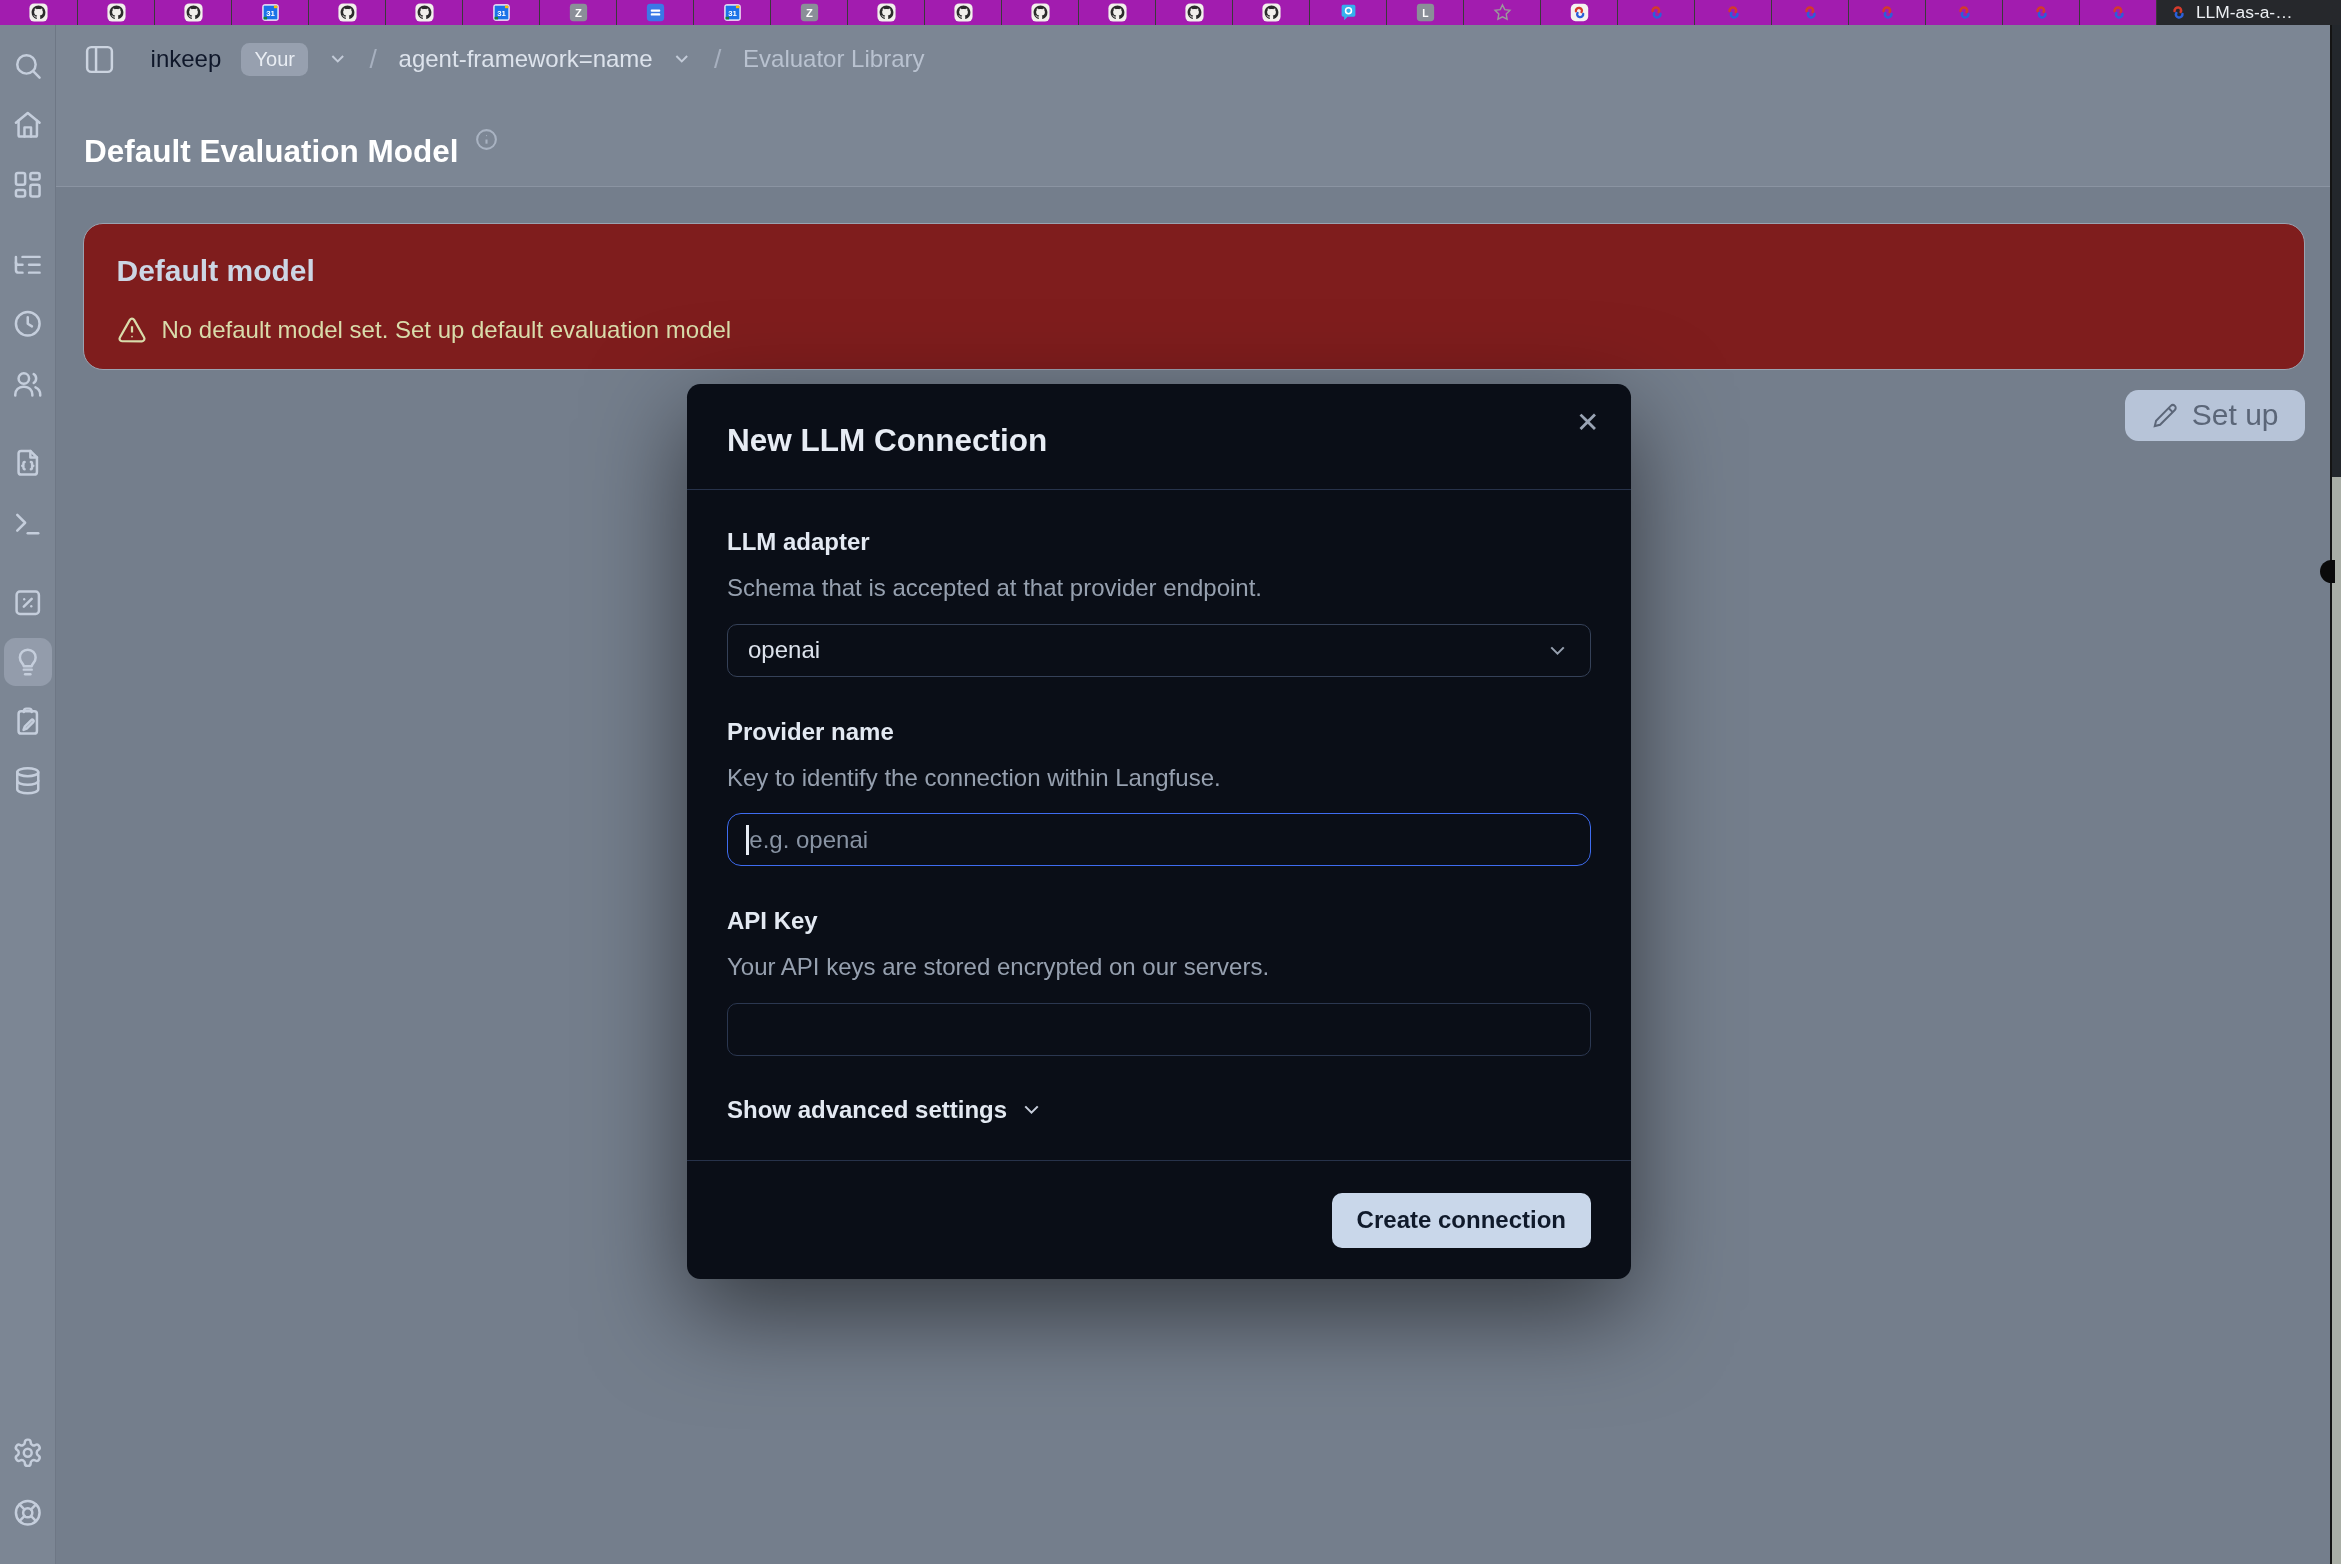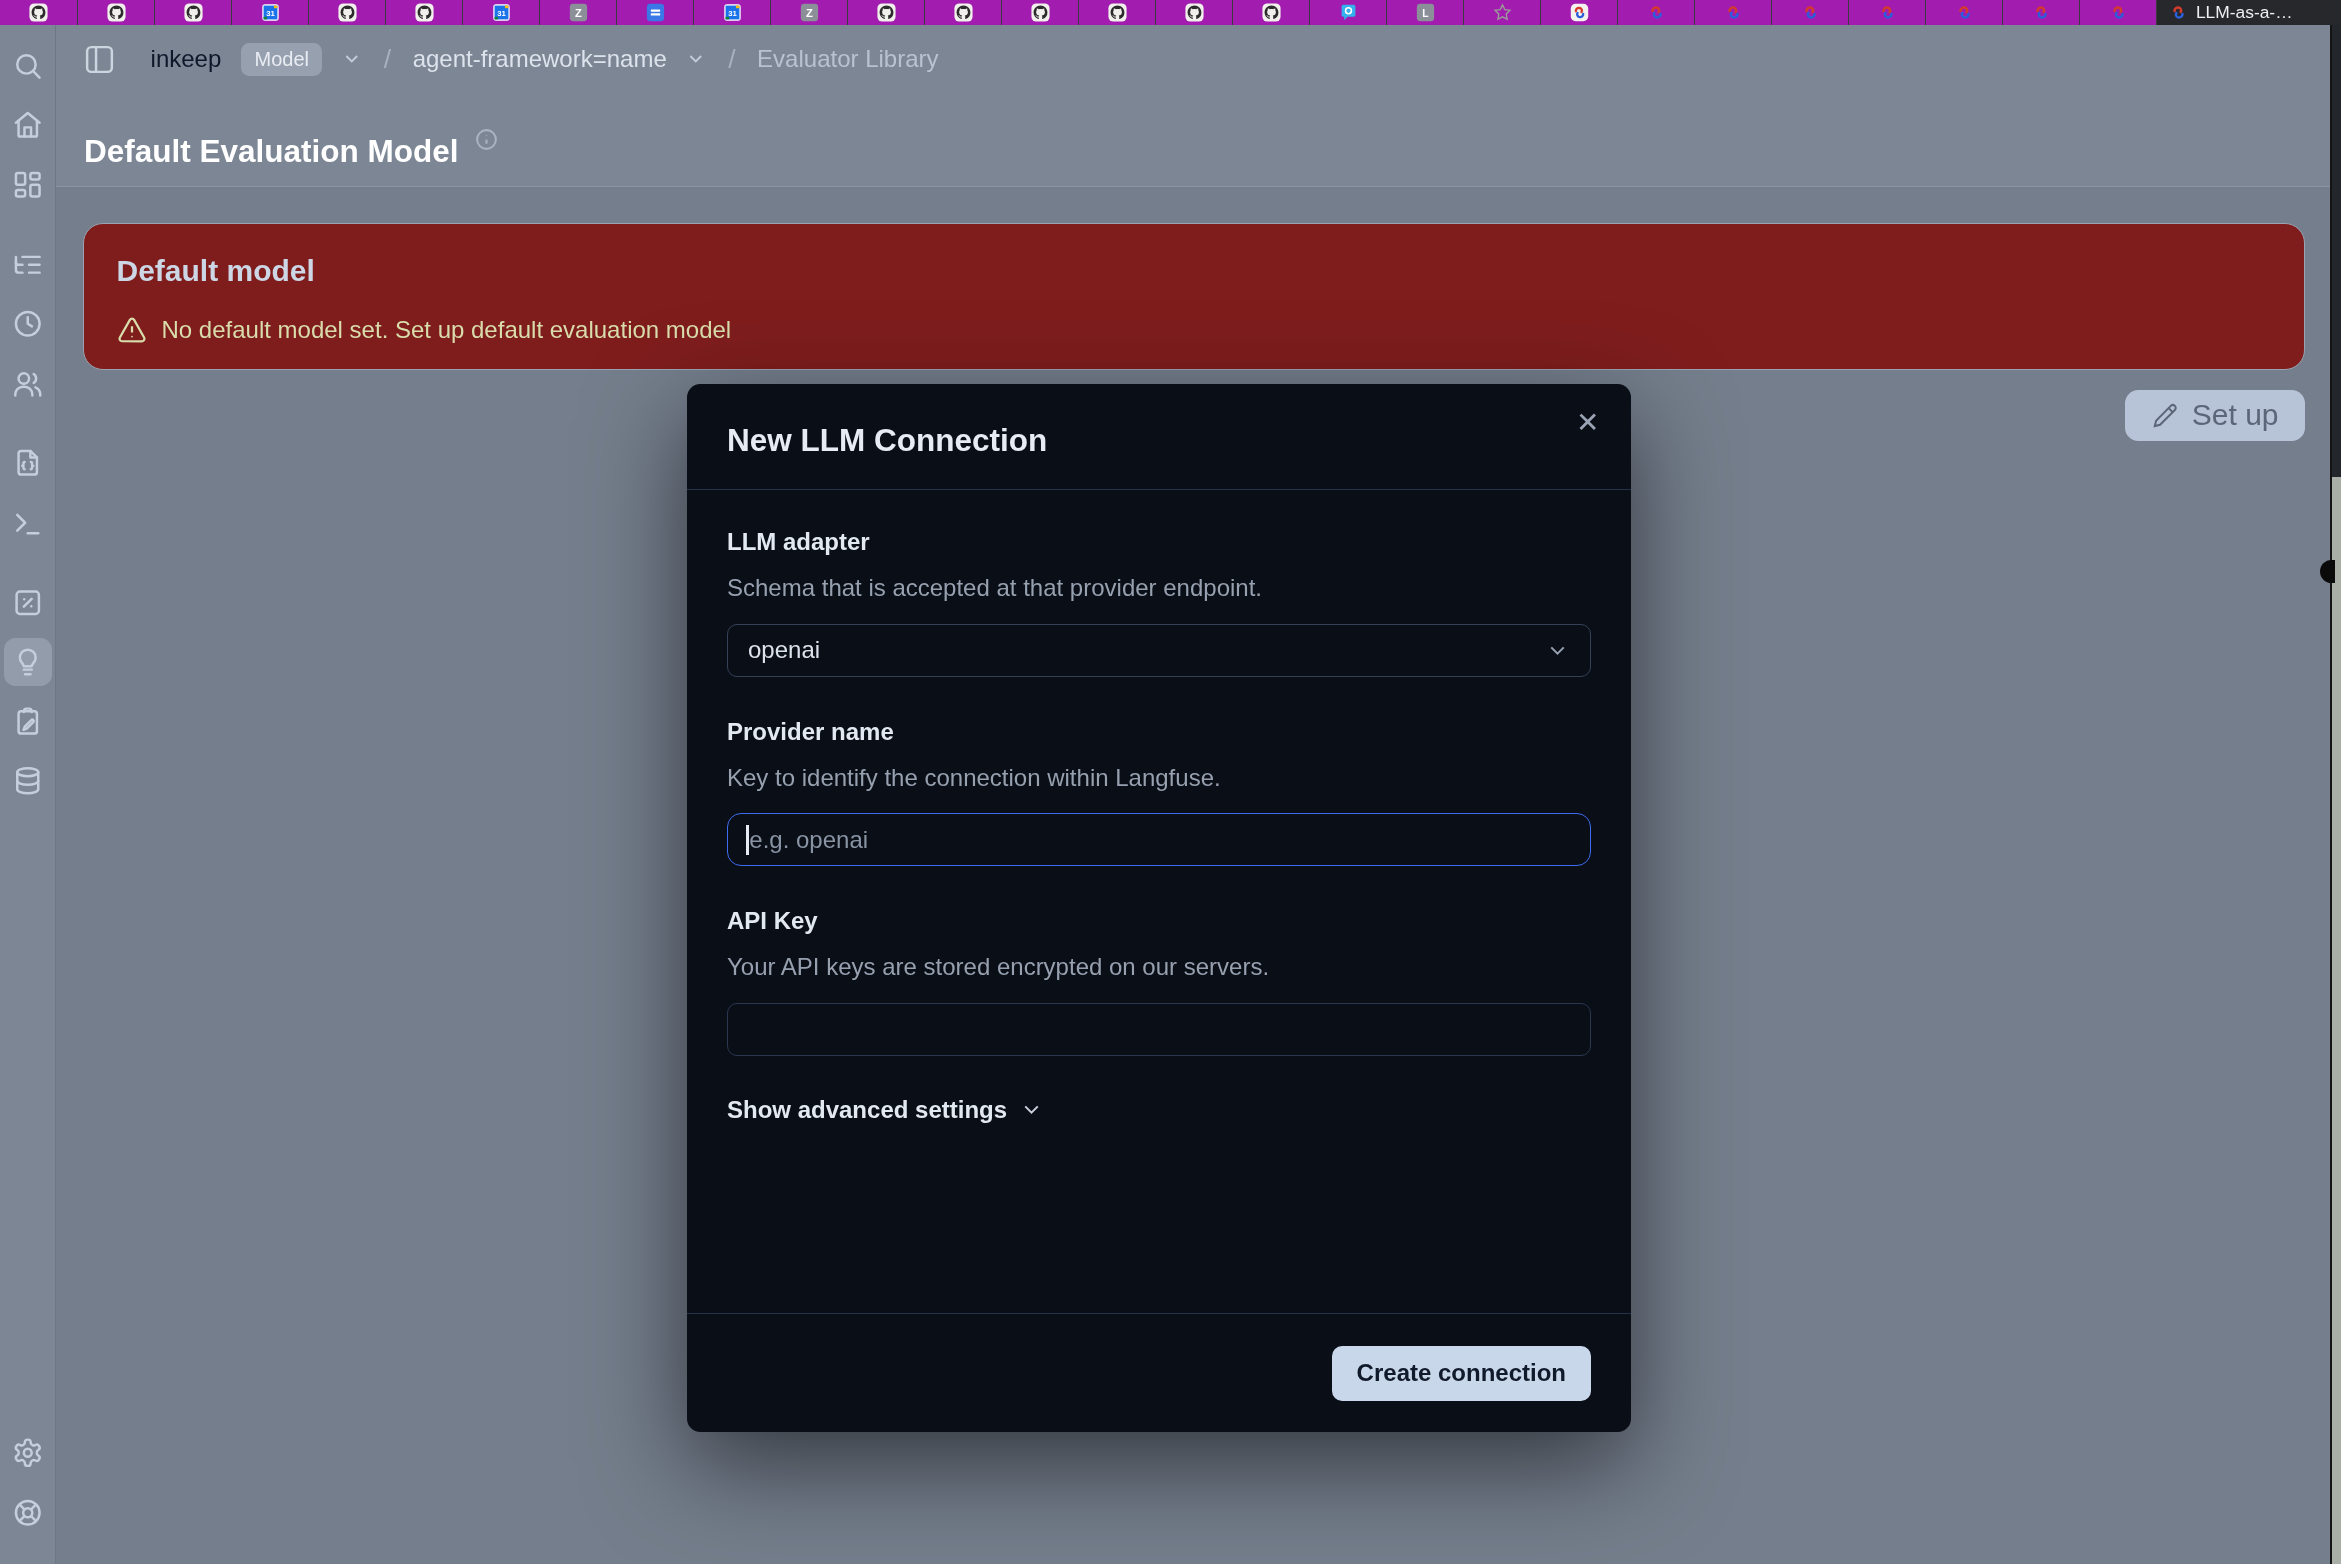--- a/index.html
+++ b/index.html
@@ -56,21 +56,21 @@
   .content { flex:1; background:#747e8c; padding:36px 25px 0 26.5px; }
   .card { border:1.7px solid #9aa3b1; border-radius:20px; background:#7f1d1d; padding:30px 33px 24px; }
   .card-heading { font-size:30px; font-weight:700; color:#ccd6e4; }
   .warning-row { margin-top:26.5px; display:flex; align-items:center; gap:15px; color:#d9dcab; font-size:24px; }
   .warning-row svg { width:30px; height:30px; }
   .setup-row { display:flex; justify-content:flex-end; margin-top:20px; }
   .setup-btn { display:flex; align-items:center; gap:13.3px; background:#b7c4d8; color:#5b6678; font-size:30px; font-weight:500; height:51px; padding:0 26.5px; border:none; border-radius:13.3px; cursor:pointer; }
   .setup-btn svg { width:26.5px; height:26.5px; }
 
   
-  .modal { position:absolute; left:687px; top:384px; width:944px; height:1048px; background:#0a0e17; border-radius:13.3px;
+  .modal { position:absolute; left:687px; top:384px; width:944px; height:895px; background:#0a0e17; border-radius:13.3px;
     box-shadow:0 33px 99px rgba(0,0,0,.55); color:#e6ebf3; display:flex; flex-direction:column; z-index:10; }
   .modal-header { padding:38px 40px 30px; border-bottom:1.7px solid #27324a; position:relative; }
   .modal-title { font-size:31.5px; font-weight:700; color:#e7ecf4; }
   .modal-close { position:absolute; top:21.5px; right:31.5px; background:none; border:none; color:#9aa4b4; font-size:28px; cursor:pointer; font-family:inherit; }
   .modal-body { flex:1; padding:38px 40px 0; }
   .field-label { font-size:24px; font-weight:700; color:#e3e9f2; }
   .field-desc { font-size:24px; color:#96a0af; margin-top:18px; }
   .section { margin-top:0; }
   .section + .section { margin-top:41px; }
   .select { margin-top:21.5px; height:53px; border:1.7px solid #354158; border-radius:10px; display:flex; align-items:center; justify-content:space-between; padding:0 20px; font-size:24px; color:#dce2ec; cursor:pointer; background:#0a0e17; }
@@ -448,21 +448,21 @@
   <div class="main">
 
     <div class="topbar">
       <span class="panel-toggle">
         <svg viewBox="0 0 24 24" fill="none" stroke="currentColor" stroke-width="1.8">
             <rect x="3" y="3" width="18" height="18" rx="3"></rect>
             <line x1="9.5" y1="3" x2="9.5" y2="21"></line>
           </svg>
       </span>
       <span class="crumb-org">inkeep</span>
-      <span class="plan-badge">Model</span>
+      <span class="plan-badge">Your</span>
       <span class="chev">
         <svg viewBox="0 0 24 24" fill="none" stroke="currentColor" stroke-width="2.2">
             <path d="m6 9 6 6 6-6"></path>
           </svg>
       </span>
       <span class="crumb-sep">/</span>
       <span class="crumb-project">agent-framework=name</span>
       <span class="chev">
         <svg viewBox="0 0 24 24" fill="none" stroke="currentColor" stroke-width="2.2">
             <path d="m6 9 6 6 6-6"></path>

